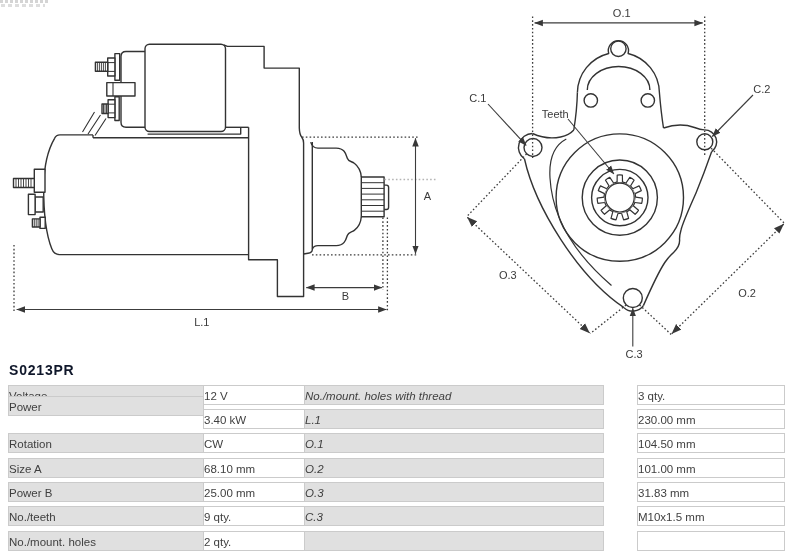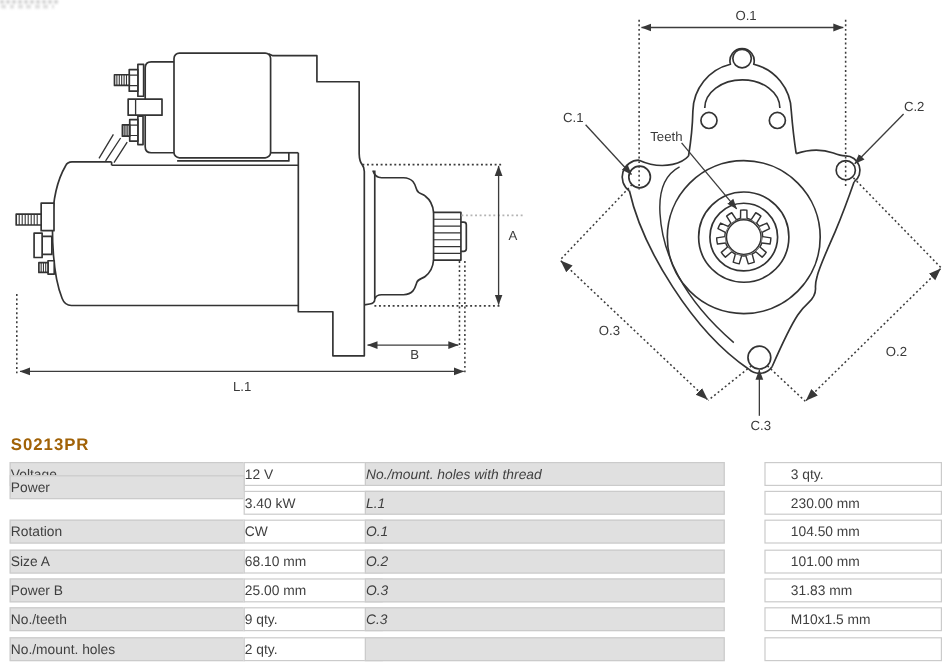--- a/index.html
+++ b/index.html
@@ -3,30 +3,30 @@
 <meta charset="utf-8">
 <style>
 html,body{margin:0;padding:0;}
 body{width:792px;height:555px;background:#fff;position:relative;overflow:hidden;
      font-family:"Liberation Sans",sans-serif;}
 #smudge{position:absolute;left:0;top:0;width:49px;height:9px;
         background-image:repeating-linear-gradient(90deg,#c6c6c6 0 3px,rgba(255,255,255,0) 3px 5px),
         repeating-linear-gradient(90deg,#d2d2d2 0 4px,rgba(255,255,255,0) 4px 7px);
         background-size:49px 3px,44px 3px;background-position:0 0,1px 4px;
         background-repeat:no-repeat;filter:blur(.7px);opacity:.75;}
-#code{position:absolute;left:9px;top:361.5px;color:#a16207;font-size:14px;font-weight:bold;
+#code{position:absolute;left:9px;top:361.5px;color:#0f172a;font-size:14px;font-weight:bold;
       letter-spacing:.8px;}
 .cell{position:absolute;box-sizing:border-box;border:1px solid #cbcbcb;height:20px;
       font-size:11.5px;color:#3f3f3f;text-align:left;padding:3px 4px 0 0;line-height:14px;}
 .lab{background:#e0e0e0;}
 .val{background:#fff;}
 .c1{left:8px;width:196px;}
 .c2{left:203px;width:116px;padding-right:4px;}
 .c3{left:304px;width:300px;font-style:italic;}
-.c4{left:637px;width:148px;padding-right:2px;padding-left:21px;}
+.c4{left:637px;width:148px;padding-right:2px;}
 </style>
 </head>
 <body>
 <div id="smudge"></div>
 <svg id="art" width="792" height="380" viewBox="0 0 792 380" style="position:absolute;left:0;top:0">
 <defs>
 <marker id="ar" viewBox="0 0 10 10" refX="9.2" refY="5" markerWidth="8.2" markerHeight="8.2" orient="auto-start-reverse">
   <path d="M0,1.4 L9.6,5 L0,8.6 z" fill="#383838"></path>
 </marker>
 </defs>

